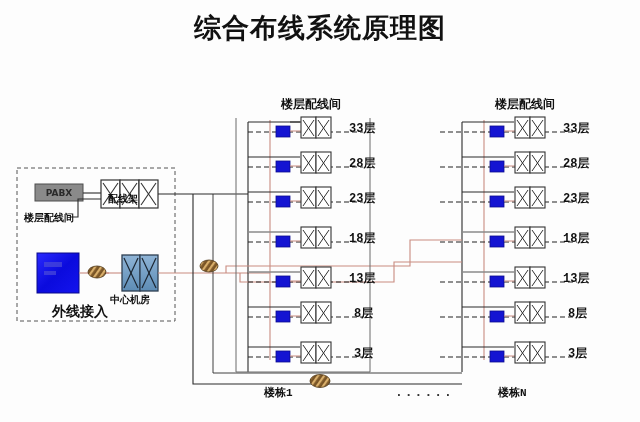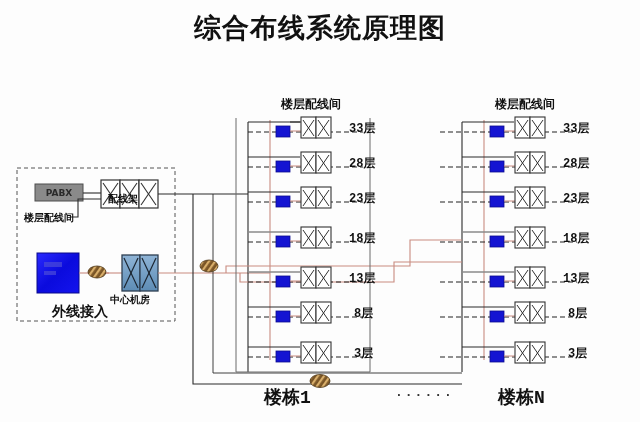--- a/index.html
+++ b/index.html
@@ -44,21 +44,21 @@
   }
   .lbl-floor {
     font-size: 12px;
     font-weight: bold;
   }
   .lbl-head {
     font-size: 12px;
     font-weight: bold;
   }
   .lbl-bld {
-    font-size: 18px;
+    font-size: 11px;
     font-weight: bold;
   }
   .lbl-small {
     font-size: 10px;
     font-weight: bold;
   }
   .lbl-room {
     font-size: 14px;
     font-weight: bold;
   }

